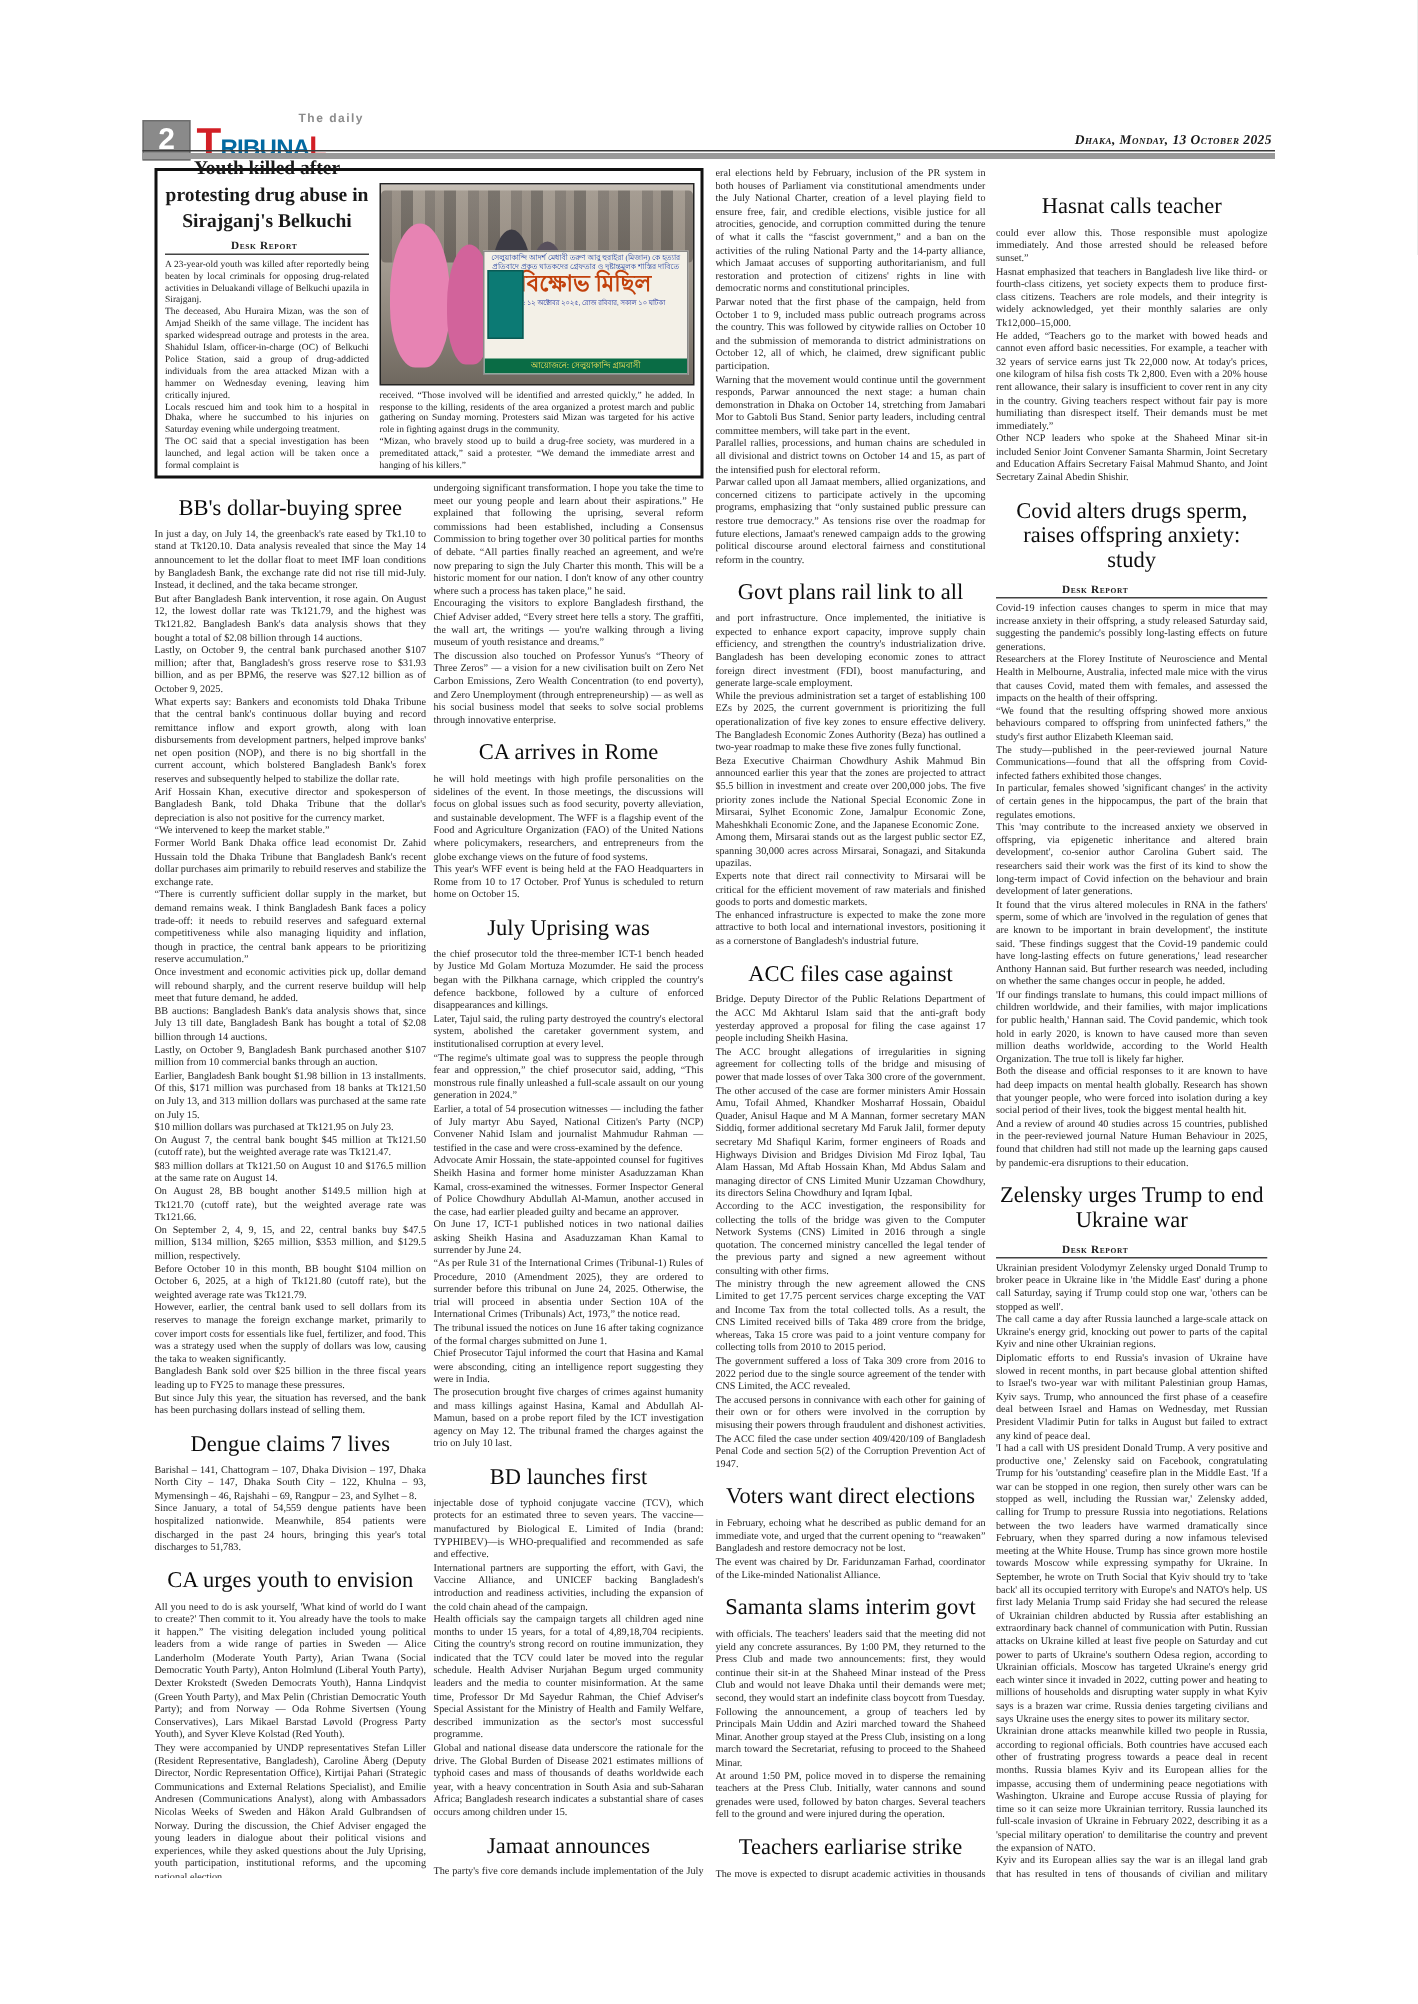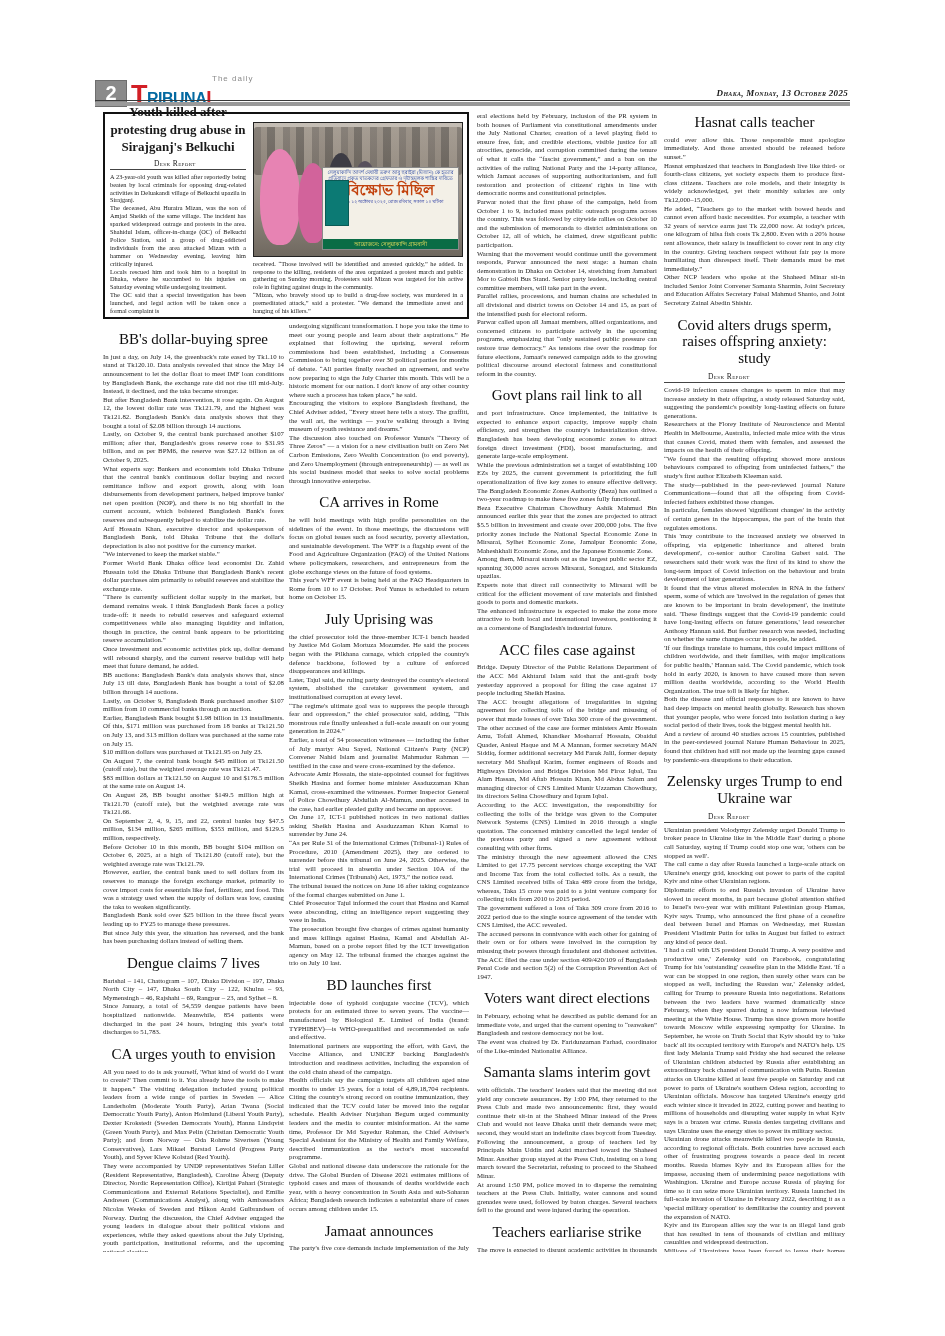--- a/index.html
+++ b/index.html
@@ -4,38 +4,38 @@
 <style>
   html,body{margin:0;padding:0;background:#ddd;}
   .page{position:relative;width:945px;height:1336px;background:#fff;margin:0 auto;
         font-family:"Liberation Serif",serif;color:#1a1a1a;overflow:hidden;}
   
   .masthead{position:absolute;left:0;top:0;width:945px;height:112px;}
   .page-num{position:absolute;left:95px;top:80px;width:30px;height:25px;background:#8a8a8a;
             color:#fff;font-family:"Liberation Sans",sans-serif;font-weight:bold;font-size:20px;
             text-align:center;line-height:25px;border:1px solid #6e6e6e;}
   .logo{position:absolute;left:131px;top:74px;width:190px;height:34px;font-family:"Liberation Sans",sans-serif;}
-  .logo .daily{position:absolute;left:81px;top:0;font-size:8px;color:#8b8b8b;letter-spacing:1px;}
+  .logo .daily{position:absolute;left:68px;top:0;font-size:8px;color:#8b8b8b;letter-spacing:1px;font-weight:bold;}
   .logo .main{position:absolute;left:0;top:6px;font-weight:bold;letter-spacing:-.5px;}
   .logo .cap{color:#d21f26;font-size:27px;}
   .logo .mid{color:#0369a1;font-size:16px;}
   .logo .last{color:#d21f26;font-size:19px;}
   .section-title{position:absolute;left:0;right:0;top:82px;text-align:center;font-weight:bold;
                  font-size:17px;letter-spacing:2px;}
   .dateline{position:absolute;right:97px;top:88px;font-size:9px;font-weight:bold;
             font-variant:small-caps;letter-spacing:.3px;font-style:italic;}
   .rule-thin{position:absolute;left:95px;right:95px;top:100px;border-top:1px solid #3a3a3a;}
   .rule-thick{position:absolute;left:95px;right:95px;top:102px;height:4px;background:#9a9a9a;}
   
   .lead-box{position:absolute;left:103px;top:112px;width:366px;height:207px;
             border:2px solid #111;box-sizing:border-box;display:flex;align-items:flex-end;}
   .lead-left{width:146px;padding:2px 5px;box-sizing:border-box;}
   .lead-right{flex:1;padding:3px 4px 2px 2px;box-sizing:border-box;}
   .lead-headline{font-size:13px;line-height:1.35;text-align:center;margin:4px 0 3px;}
-  .byline{font-size:7.5px;font-weight:normal;font-variant:small-caps;letter-spacing:.4px;padding-left:44px;}
+  .byline{font-size:7.5px;font-weight:bold;font-variant:small-caps;letter-spacing:.4px;padding-left:44px;}
   .byline-rule{border-bottom:1px solid #444;margin:1px 0 3px;}
   .lead-body{font-size:6.3px;line-height:7.9px;text-align:justify;white-space:pre-line;}
   
   .photo{position:relative;height:133px;border:1px solid #222;overflow:hidden;
          background:linear-gradient(#c6bfb6 0%,#aaa298 30%,#90887e 65%,#6f685f 100%);}
   .crowd{position:absolute;top:4px;left:0;right:0;height:48px;opacity:.55;border-radius:3px;
          background:repeating-linear-gradient(90deg,#57504a 0 7px,#7c7268 7px 13px,#3e3934 13px 21px,#8e8479 21px 29px);}
   .hijab{position:absolute;border-radius:50% 50% 42% 42%;}
   .h1{left:6px;top:26px;width:40px;height:96px;background:#e783b3;}
   .h2{left:44px;top:40px;width:30px;height:80px;background:#d2639b;}
@@ -216,21 +216,21 @@
 At around 1:50 PM, police moved in to disperse the remaining teachers at the Press Club. Initially, water cannons and sound grenades were used, followed by baton charges. Several teachers fell to the ground and were injured during the operation.</div>
     </div>
     <div class="article">
       <h2 class="headline">Teachers earliarise strike</h2>
       <div class="body-text">The move is expected to disrupt academic activities in thousands of schools nationwide, as teachers stand firm in their dual demand: fair compensation and accountability for the alleged assault on educators.</div>
     </div>
   </div>
 
   <div class="col" style="left:664px;top:112px;width:181px;height:1140px">
     <div class="article">
-      <h2 class="headline" style="margin-top:2px">Hasnat calls teacher</h2>
+      <h2 class="headline" style="margin-top:18px">Hasnat calls teacher</h2>
       <div class="body-text">could ever allow this. Those responsible must apologize immediately. And those arrested should be released before sunset.”
 Hasnat emphasized that teachers in Bangladesh live like third- or fourth-class citizens, yet society expects them to produce first-class citizens. Teachers are role models, and their integrity is widely acknowledged, yet their monthly salaries are only Tk12,000–15,000.
 He added, “Teachers go to the market with bowed heads and cannot even afford basic necessities. For example, a teacher with 32 years of service earns just Tk 22,000 now. At today's prices, one kilogram of hilsa fish costs Tk 2,800. Even with a 20% house rent allowance, their salary is insufficient to cover rent in any city in the country. Giving teachers respect without fair pay is more humiliating than disrespect itself. Their demands must be met immediately.”
 Other NCP leaders who spoke at the Shaheed Minar sit-in included Senior Joint Convener Samanta Sharmin, Joint Secretary and Education Affairs Secretary Faisal Mahmud Shanto, and Joint Secretary Zainal Abedin Shishir.</div>
     </div>
     <div class="article">
       <h2 class="headline">Covid alters drugs sperm, raises offspring anxiety: study</h2>
       <div class="byline">Desk Report</div>
       <div class="byline-rule"></div>
       <div class="body-text">Covid-19 infection causes changes to sperm in mice that may increase anxiety in their offspring, a study released Saturday said, suggesting the pandemic's possibly long-lasting effects on future generations.

